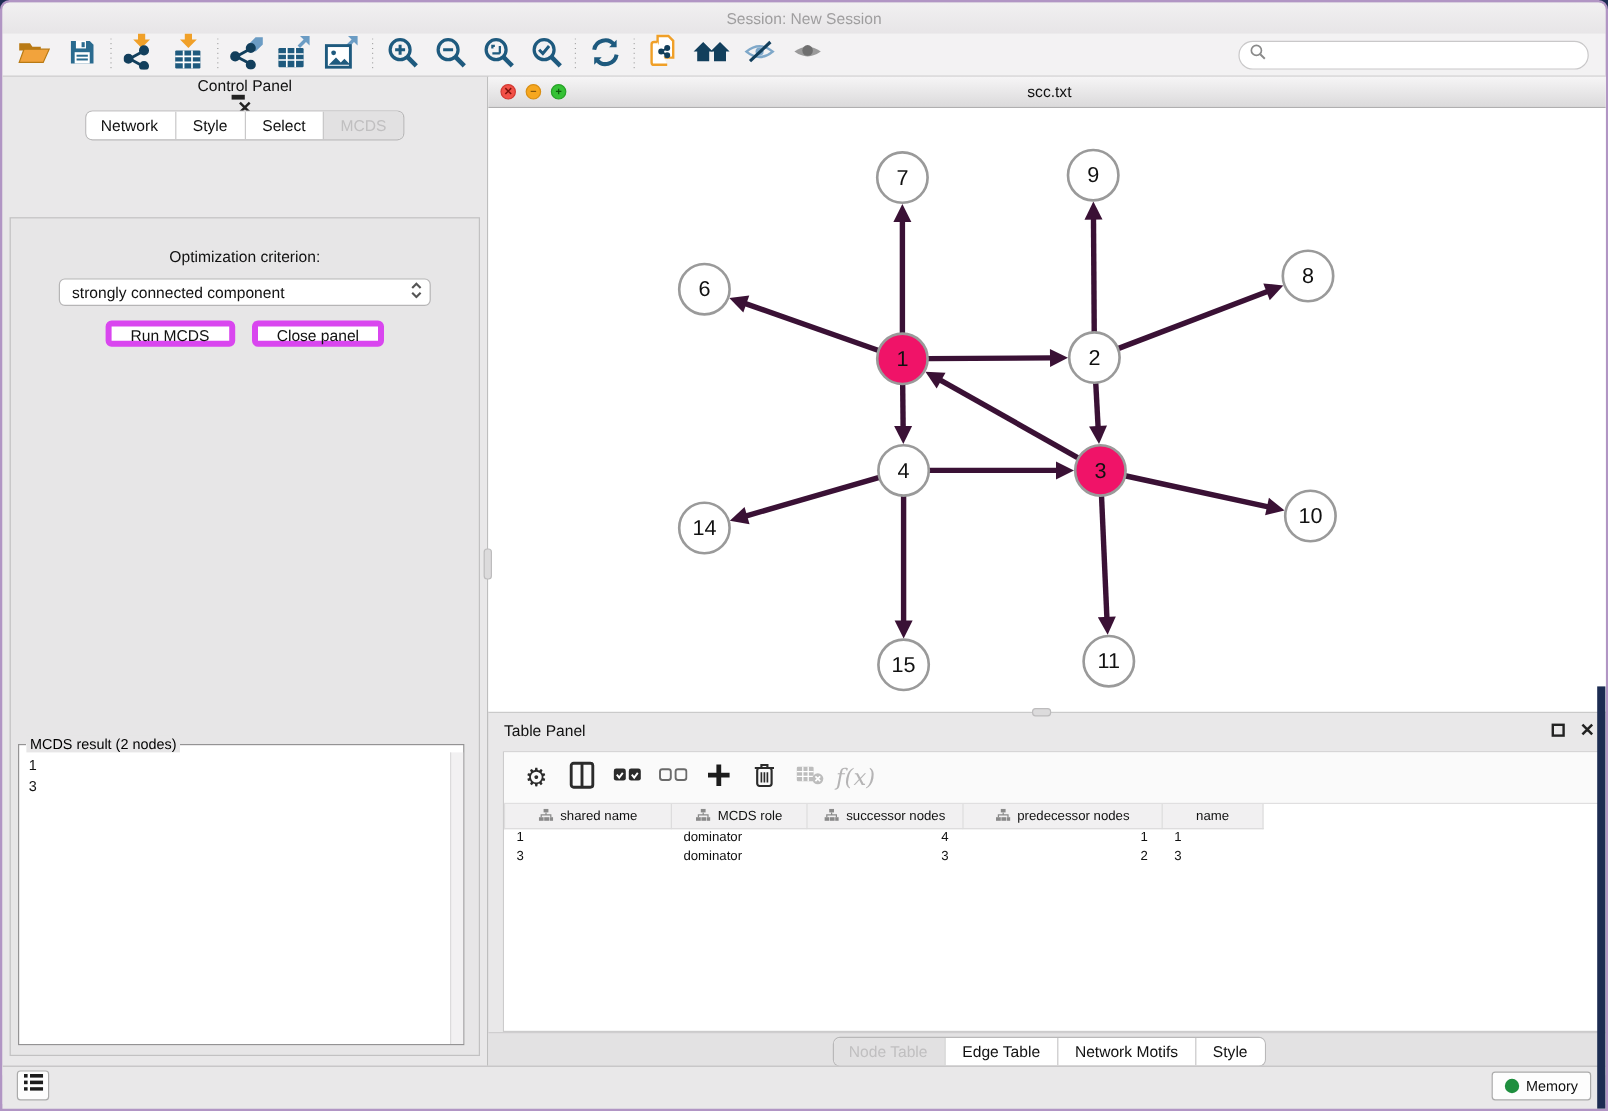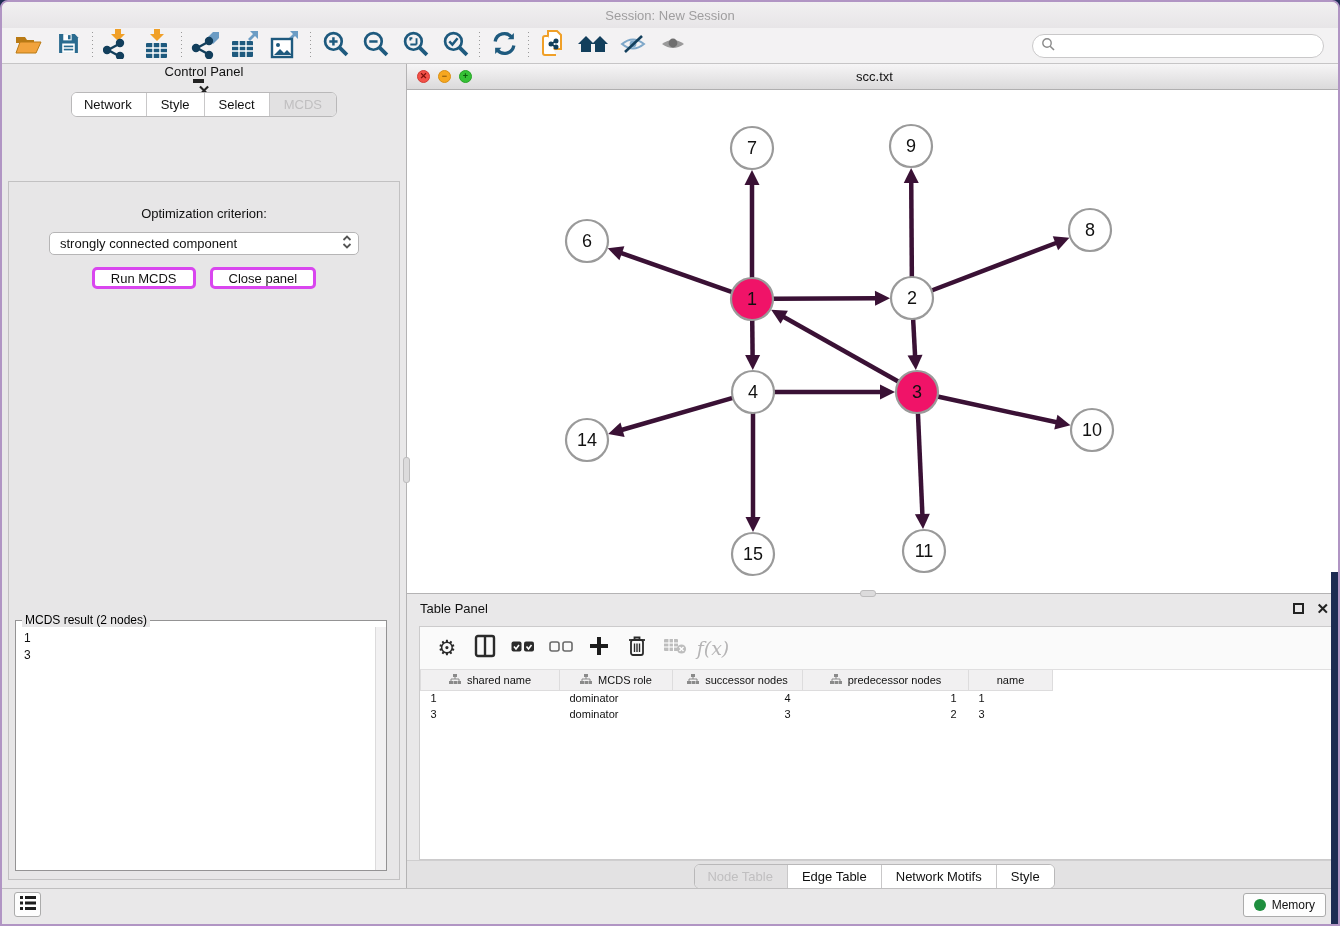--- a/index.html
+++ b/index.html
@@ -40,21 +40,21 @@
   .tab:first-child { border-left:none;padding-left:12px; }
   .tab.active { background:#e2e1e2; color:#c0bfc0; }
   .cp-body { position:absolute; left:6px; right:6px; top:117px; bottom:16px;
              border:1px solid #c2c1c2; background:#e7e6e7; }
   .opt-label { text-align:center; margin-top:24px; font-size:13px; color:#111; }
   .dropdown { margin:11px auto 0; width:310px; height:23px; background:#fff;
               border:1px solid #b6b5b6; border-radius:5px; display:flex; align-items:center;
               padding:0 6px 0 10px; font-size:13px; color:#111; }
   .dropdown .dd-arrows { margin-left:auto; }
   .btnrow { display:flex; justify-content:center; gap:14px; margin-top:12px; }
-  .pushbtn { background:#fff; border:3px solid #d946ef; border-radius:5px; height:22px;
+  .pushbtn { background:#fff; border:5px solid #d946ef; border-radius:5px; height:22px;
              padding:0 16px; font-size:13px; color:#111; font-family:"Liberation Sans",sans-serif; }
   .resultbox { position:absolute; left:6px; top:431px; right:12px; bottom:8px;
                border:1px solid #949394; background:#fff; }
   .resultbox legend { font-size:12px; color:#000000; margin-left:6px; padding:0 3px; background:#e7e6e7; }
   .result-area { position:absolute; inset:0; padding:3px 18px 3px 8px; font-size:12px;
                  line-height:17px; color:#111; overflow:hidden; }
   .result-scroll { position:absolute; top:0; right:0; bottom:0; width:11px;
                    background:#f2f1f2; border-left:1px solid #dcdbdc; }
 
   

